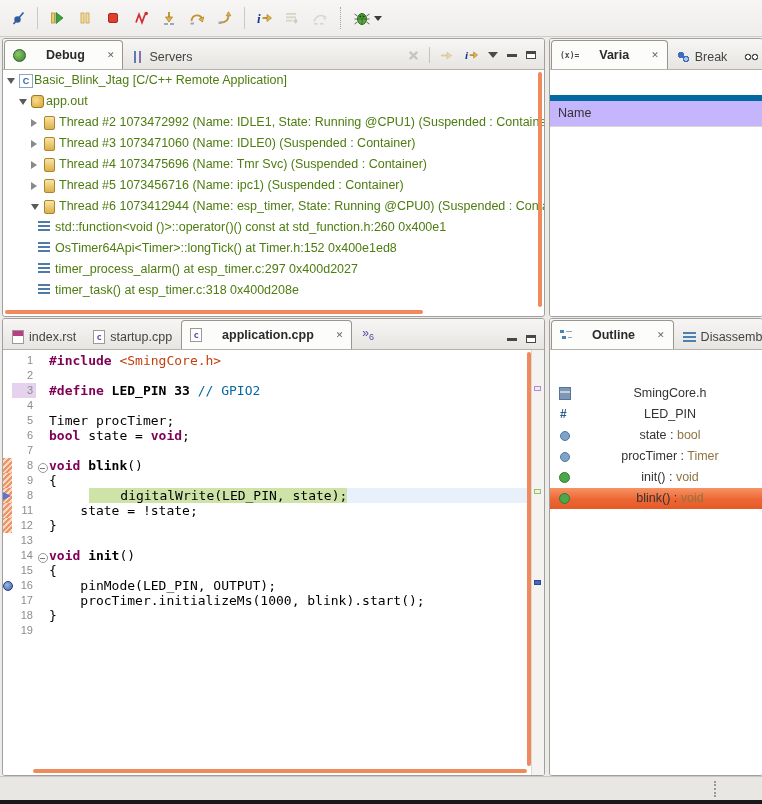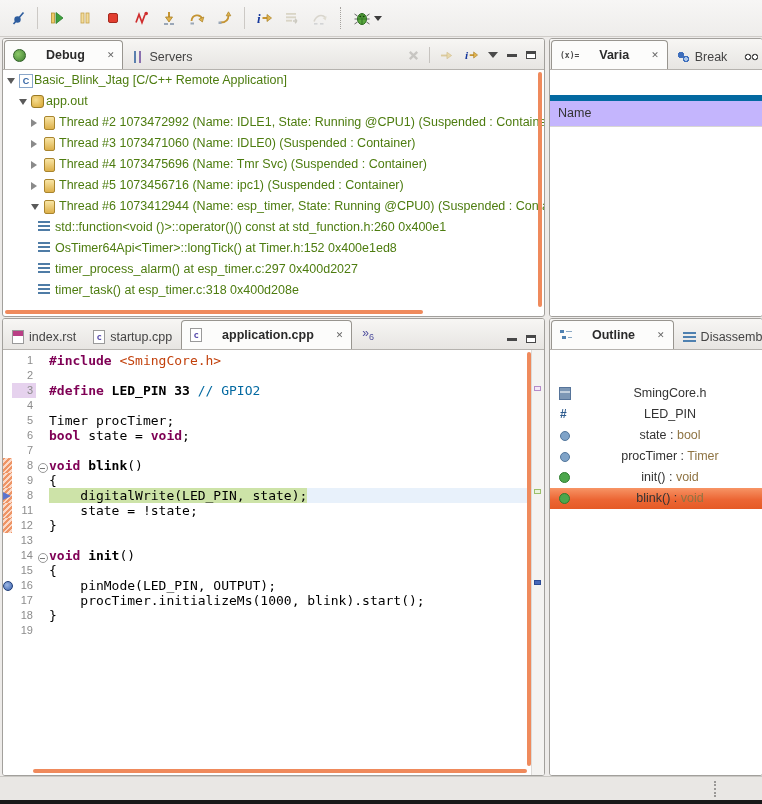--- a/index.html
+++ b/index.html
@@ -94,21 +94,21 @@
   .code-lines{position:absolute;left:0;top:3px;right:17px;}
   .line{display:flex;height:15px;}
   .ln-annot{width:9px;flex:none;position:relative;}
   .ln-annot.range{background:repeating-linear-gradient(135deg,#ee9465 0 2px,#fbd9c8 2px 4px);}
   .ln-num{width:21px;flex:none;text-align:right;padding-right:3px;font:11px/15px "Liberation Sans",sans-serif;color:#8c8c8c;}
   .ln-num.hl{background:#e6d2ee;}
   .ln-fold{width:13px;flex:none;text-align:center;}
   .fold-ic{display:inline-block;width:8px;height:8px;border:1px solid #999;border-radius:50%;background:#fff;position:relative;top:1px;}
   .fold-ic::after{content:"";position:absolute;left:1.5px;right:1.5px;top:3.5px;height:1px;background:#777;}
   .ln-code{flex:1;font:13px/15px "DejaVu Sans Mono",monospace;white-space:pre;overflow:hidden;color:#000;}
-  .ln-code.ip-line{background:#e8f1fb;}
+  .ln-code.ip-line{background:#e8f1fb;margin-left:40px;}
   .ipseg{background:#cde3a8;}
   .tok-dir,.tok-kw{color:#7f0055;font-weight:bold;}
   .tok-inc{color:#c2410c;}
   .tok-cmt{color:#0369a1;}
   .tok-bold{font-weight:bold;}
   .ip-arrow{position:absolute;left:0;top:3.5px;width:0;height:0;
     border-top:4px solid transparent;border-bottom:4px solid transparent;border-left:8px solid #5c74cf;}
   .bp-dot{position:absolute;left:0;top:3px;width:8px;height:8px;border-radius:50%;
     border:1px solid #1f3d77;background:radial-gradient(circle at 3px 3px,#9db8e6,#3c62ac);}
   .overview{position:absolute;right:0;top:0;bottom:0;width:12px;background:#f4f3f1;border-left:1px solid #dcdad7;}

